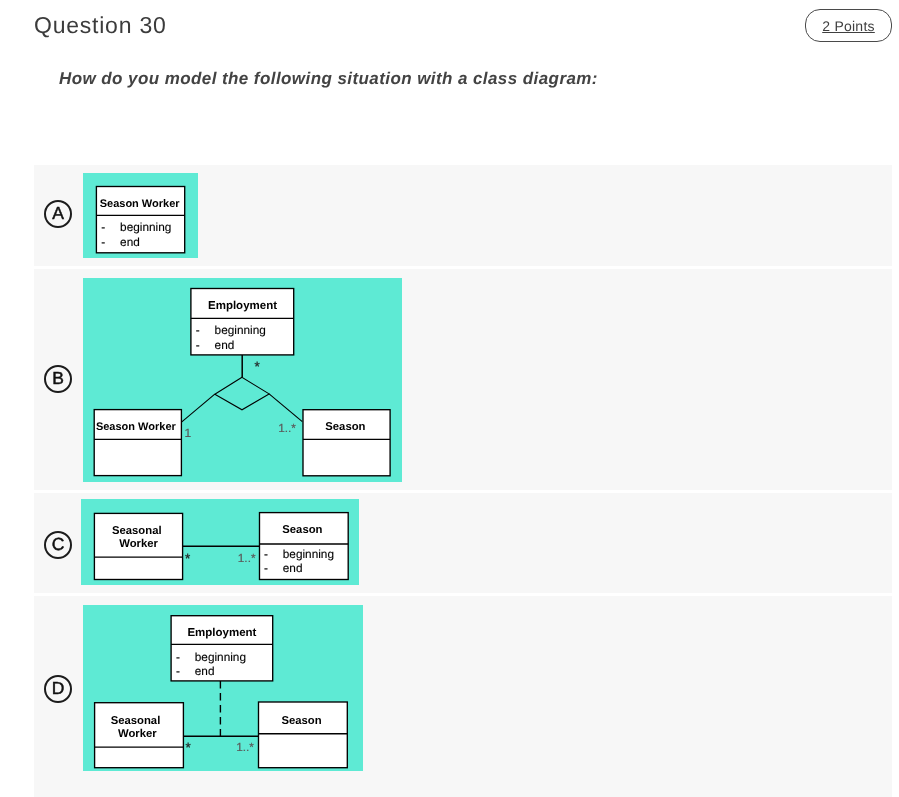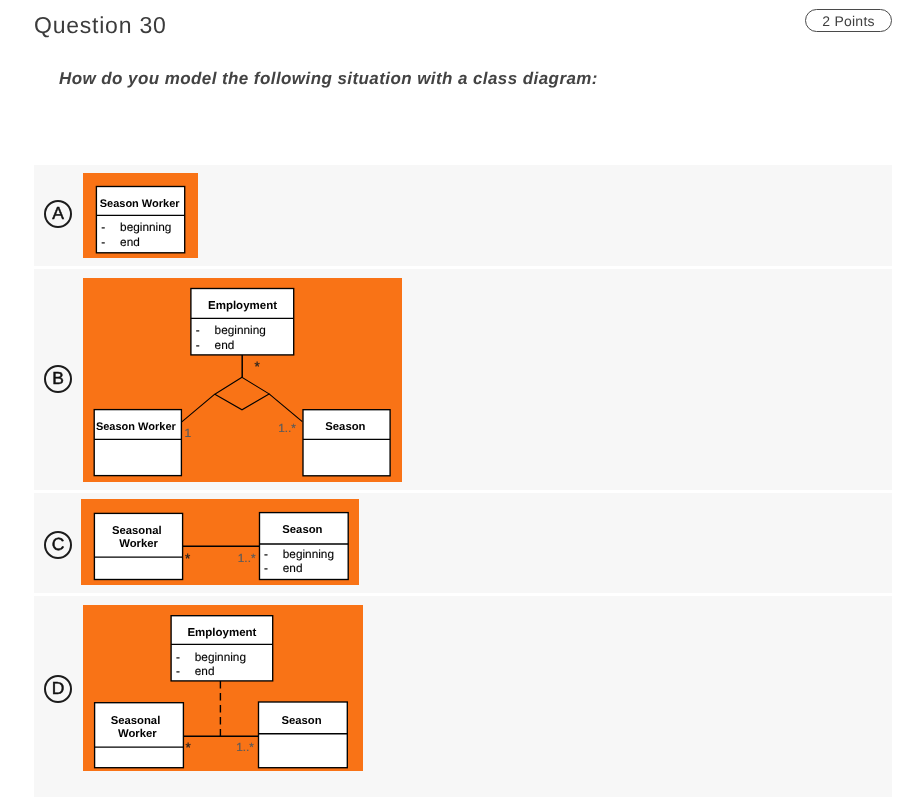--- a/index.html
+++ b/index.html
@@ -3,36 +3,36 @@
 <meta charset="utf-8">
 <title>Question 30</title>
 <style>
   html,body{margin:0;padding:0;}
   body{width:899px;height:797px;background:#ffffff;
        font-family:"Liberation Sans",sans-serif;color:#444444;overflow:hidden;
        -webkit-font-smoothing:antialiased;text-rendering:geometricPrecision;}
   .page{position:relative;width:899px;height:797px;background:#fff;}
 
   .qhead{position:absolute;left:34px;top:14.5px;will-change:transform;opacity:0.999;font-size:23px;letter-spacing:0.77px;color:#3c3c3c;line-height:20px;}
-  .points{position:absolute;left:805px;top:9px;will-change:transform;opacity:0.999;width:87px;height:23px;box-sizing:border-box;
+  .points{position:absolute;left:805px;top:9px;will-change:transform;opacity:0.999;width:87px;height:33px;box-sizing:border-box;
           border:1px solid #4a4a4a;border-radius:15px;background:#fff;
           display:flex;align-items:center;justify-content:center;
-          font-size:14px;letter-spacing:0.25px;color:#3f3f3f;}
+          font-size:14px;letter-spacing:0.25px;color:#3f3f3f;text-decoration:underline;}
 
   .qtext{position:absolute;left:33px;top:64.8px;will-change:transform;opacity:0.999;width:866px;font-weight:bold;font-size:17px;
          letter-spacing:0.85px;line-height:28.5px;color:#434343;margin-left:26px;}
   .qtext .em{font-style:italic;letter-spacing:0.42px;display:block;}
 
   .optrow{position:absolute;left:34px;width:858px;background:#f7f7f7;}
   .letter{position:absolute;width:28px;height:28px;box-sizing:border-box;will-change:transform;opacity:0.999;
           border:2px solid #1c1c1c;border-radius:50%;
           display:flex;align-items:center;justify-content:center;
           font-size:17.5px;line-height:1;color:#111111;background:transparent;
           -webkit-text-stroke:0.5px #111111;}
-  .canvas{position:absolute;background:#f97316;overflow:hidden;will-change:transform;opacity:0.999;text-decoration:underline;}
+  .canvas{position:absolute;background:#5eead4;overflow:hidden;will-change:transform;opacity:0.999;text-decoration:underline;}
   .canvas svg{display:block;shape-rendering:geometricPrecision;}
   .canvas svg text{paint-order:stroke;font-family:"Liberation Sans",sans-serif;}
 </style>
 </head>
 <body>
 
 <div class="page">
   <div class="qhead">Question 30</div>
   <div class="points">2 Points</div>
   <div class="qtext"><span class="em">How do you model the following situation with a class diagram:</span></div>

